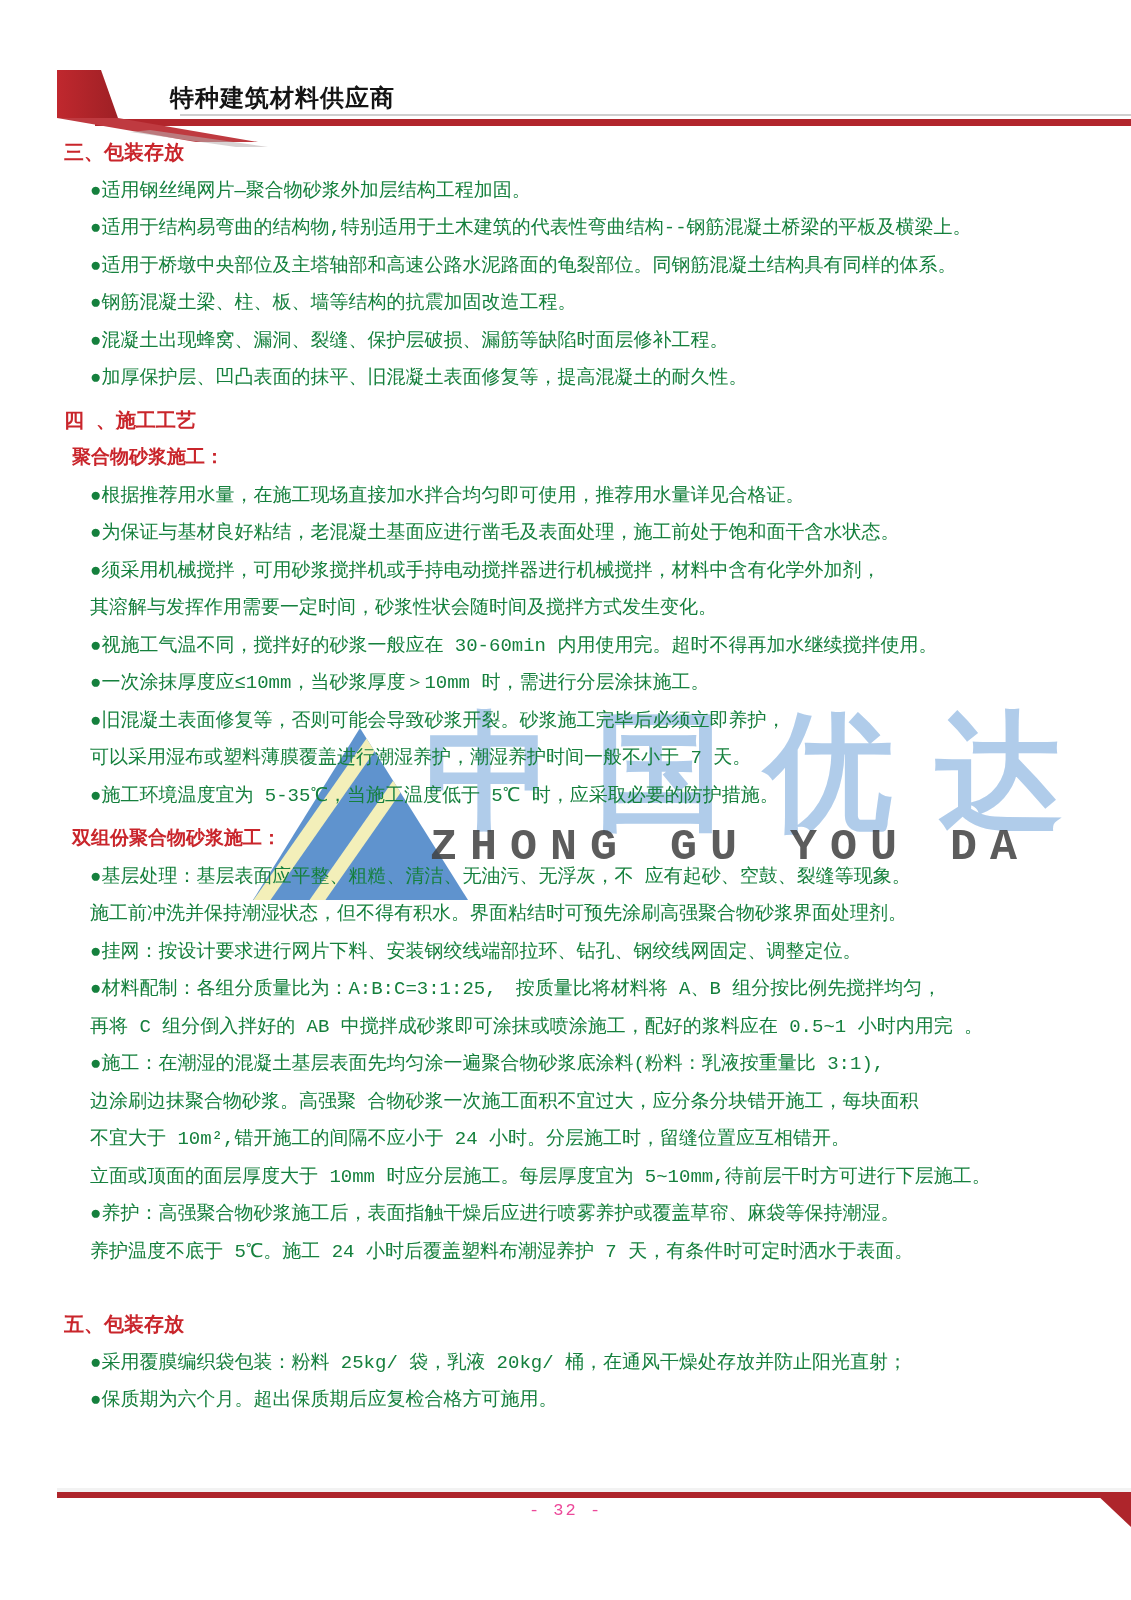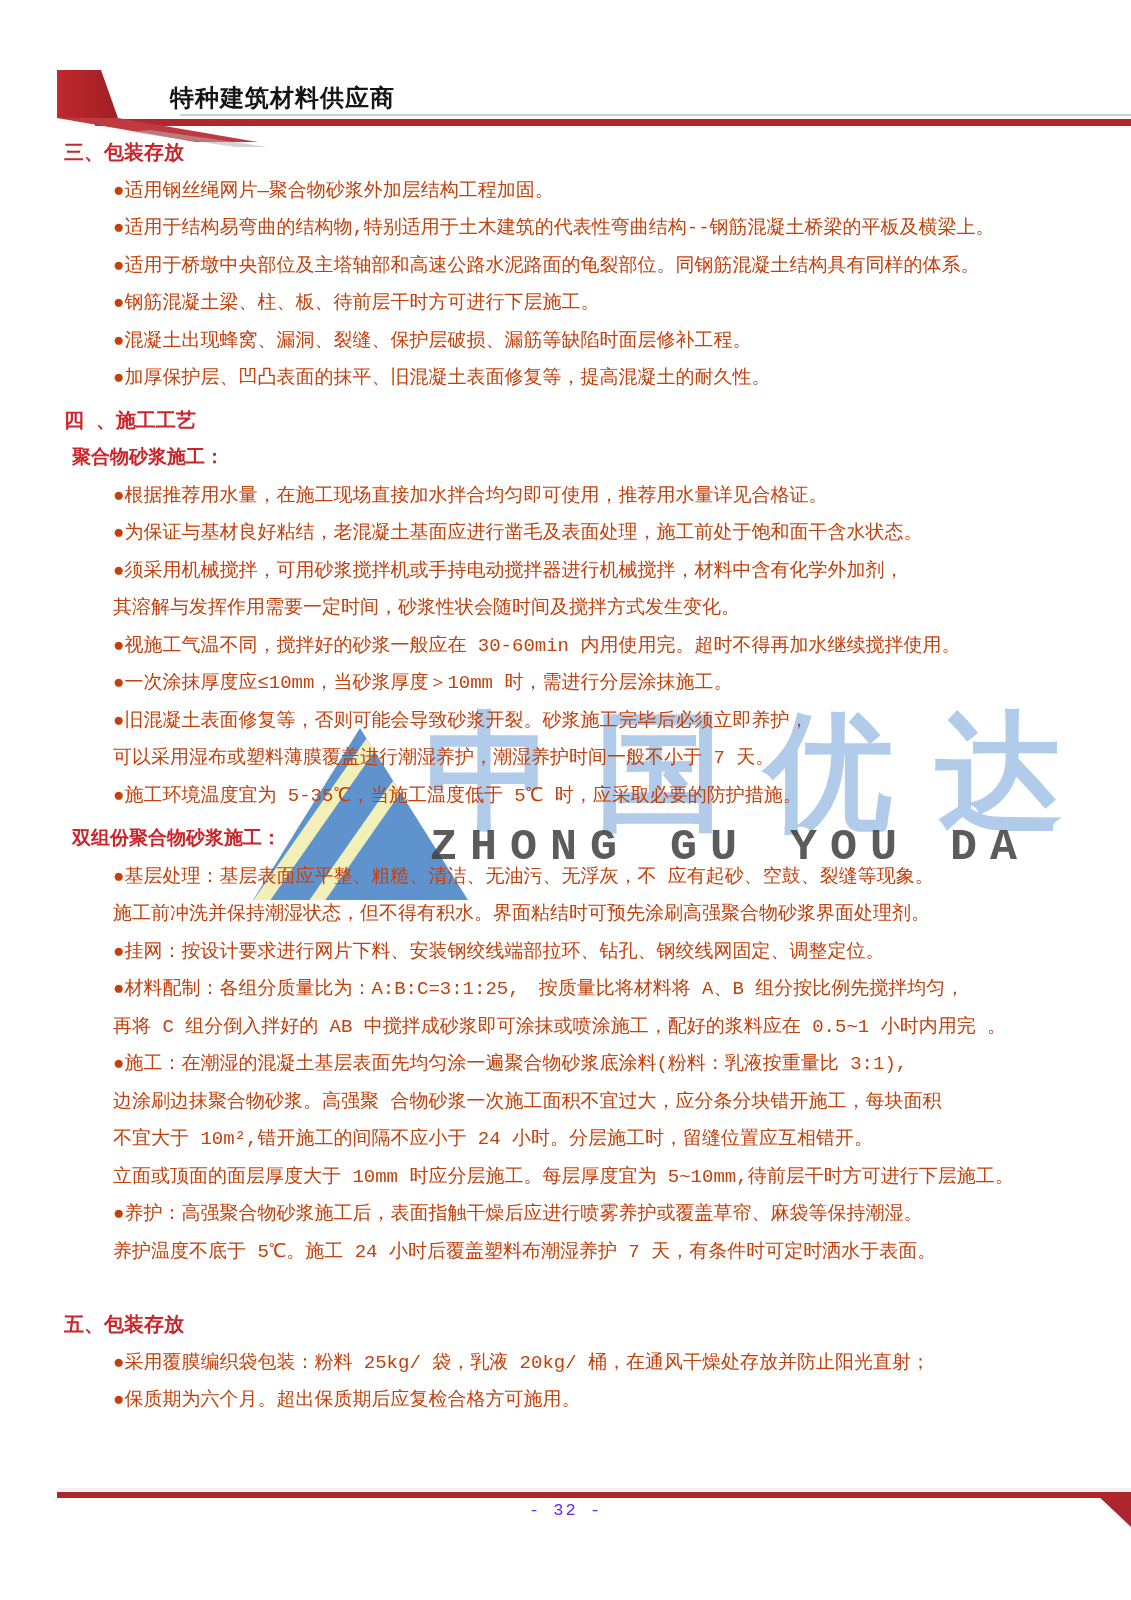--- a/index.html
+++ b/index.html
@@ -32,27 +32,27 @@
     padding-left:64px;white-space:nowrap;
   }
   .st4{margin-top:5px;}
   .st5{margin-top:36px;}
   .sub-title{
     color:#c9252b;font-weight:bold;font-size:19px;line-height:37.5px;
     padding-left:72px;white-space:nowrap;
   }
   .st2{margin-top:6px;}
   .line{
-    font-size:19px;color:#c2410c;line-height:37.5px;padding-left:113px;white-space:nowrap;
+    font-size:19px;color:#15803d;line-height:37.5px;padding-left:90px;white-space:nowrap;
   }
   
   .ftr-art{position:absolute;left:0;top:1443px;z-index:3;}
   .ftr-page{
     position:absolute;top:1461px;left:0;width:100%;text-align:center;z-index:4;
-    font-size:17px;color:#6d28d9;letter-spacing:2px;
+    font-size:17px;color:#ec4899;letter-spacing:2px;
   }
 </style>
 </head>
 <body>
 
 <div class="page">
 
   <svg class="hdr-art" width="1131" height="115" viewBox="0 0 1131 115">
     <defs>
       <linearGradient id="gradRed" x1="0" y1="0" x2="1" y2="0">
@@ -88,21 +88,21 @@
     <div class="wm-cn">中国优达</div>
     <div class="wm-en">ZHONG GU YOU DA</div>
   </div>
 
   <div class="content">
 
     <div class="sec-title">三、包装存放</div>
     <div class="line">●适用钢丝绳网片—聚合物砂浆外加层结构工程加固。</div>
     <div class="line">●适用于结构易弯曲的结构物,特别适用于土木建筑的代表性弯曲结构--钢筋混凝土桥梁的平板及横梁上。</div>
     <div class="line">●适用于桥墩中央部位及主塔轴部和高速公路水泥路面的龟裂部位。同钢筋混凝土结构具有同样的体系。</div>
-    <div class="line">●钢筋混凝土梁、柱、板、待前层干时方可进行下层施工。</div>
+    <div class="line">●钢筋混凝土梁、柱、板、墙等结构的抗震加固改造工程。</div>
     <div class="line">●混凝土出现蜂窝、漏洞、裂缝、保护层破损、漏筋等缺陷时面层修补工程。</div>
     <div class="line">●加厚保护层、凹凸表面的抹平、旧混凝土表面修复等，提高混凝土的耐久性。</div>
 
     <div class="sec-title st4">四 、施工工艺</div>
 
     <div class="sub-title">聚合物砂浆施工：</div>
     <div class="line">●根据推荐用水量，在施工现场直接加水拌合均匀即可使用，推荐用水量详见合格证。</div>
     <div class="line">●为保证与基材良好粘结，老混凝土基面应进行凿毛及表面处理，施工前处于饱和面干含水状态。</div>
     <div class="line">●须采用机械搅拌，可用砂浆搅拌机或手持电动搅拌器进行机械搅拌，材料中含有化学外加剂，</div>
     <div class="line">其溶解与发挥作用需要一定时间，砂浆性状会随时间及搅拌方式发生变化。</div>

